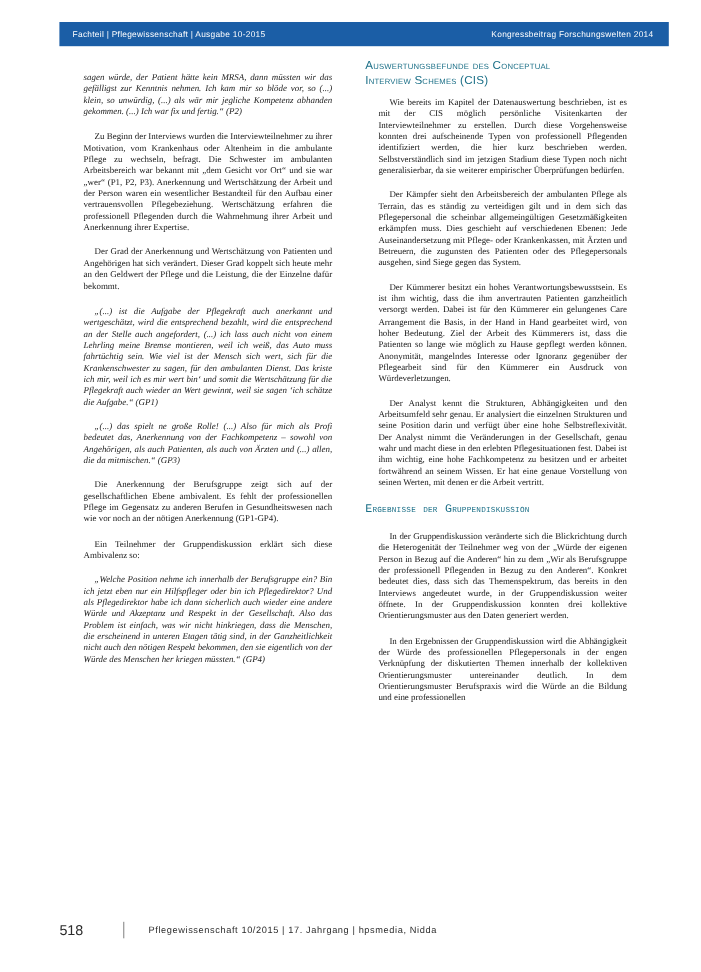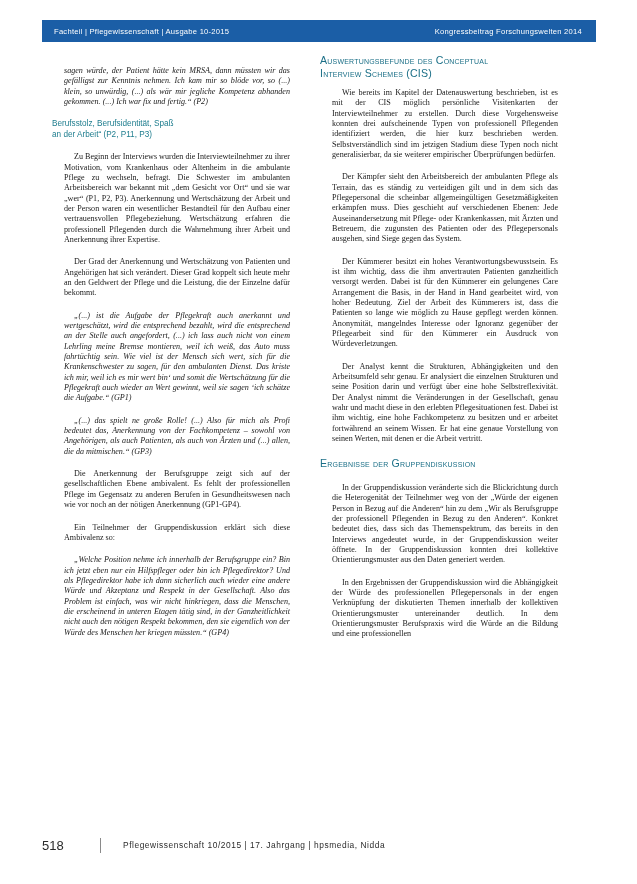--- a/index.html
+++ b/index.html
@@ -9,21 +9,21 @@
   }
   body {
     width: 637px;
     height: 884px;
     position: relative;
     font-family: "Liberation Serif", serif;
     overflow: hidden;
   }
   .page {
     position: absolute;
-    left: 0; top: 0;
+    left: 12px; top: 0;
     width: 559px;
     height: 884px;
     background: #ffffff;
   }
 
   
   .header-bar {
     position: absolute;
     left: 42px;
     top: 20px;
@@ -87,21 +87,21 @@
     color: #1b6f87;
     font-family: "Liberation Sans", sans-serif;
     font-size: 10.6px;
     line-height: 13.4px;
     font-weight: normal;
     font-variant: small-caps;
     letter-spacing: 0.2px;
     margin: 0 0 4px 0;
     text-align: left;
   }
-  .sectionhead.spaced { margin-top: 13px; }
+  .sectionhead.spaced { margin-top: 13px; font-family: Liberation Mono, monospace; }
 
   
   .footer {
     position: absolute;
     left: 42px;
     top: 836px;
     width: 554px;
     height: 18px;
     display: flex;
     align-items: center;
@@ -135,24 +135,20 @@
   <div class="header-bar">
     <span class="header-left">Fachteil | Pflegewissenschaft | Ausgabe 10-2015</span>
     <span class="header-right">Kongressbeitrag Forschungswelten 2014</span>
   </div>
 
   <div class="col col-left">
 
     <p class="quote-cont">sagen würde, der Patient hätte kein MRSA, dann müssten wir das gefälligst zur Kenntnis nehmen. Ich kam mir so blöde vor, so (...) klein, so unwürdig, (...) als wär mir jegliche Kompetenz abhanden gekommen. (...) Ich war fix und fertig.“ (P2)</p>
 
 
-    <div class="subhead">
-      <span>Berufsstolz, Berufsidentität, Spaß</span><br>
-      <span>an der Arbeit“ (P2, P11, P3)</span>
-    </div>
 
     <p>Zu Beginn der Interviews wurden die Interviewteilnehmer zu ihrer Motivation, vom Krankenhaus oder Altenheim in die ambulante Pflege zu wechseln, befragt. Die Schwester im ambulanten Arbeitsbereich war bekannt mit „dem Gesicht vor Ort“ und sie war „wer“ (P1, P2, P3). Anerkennung und Wertschätzung der Arbeit und der Person waren ein wesentlicher Bestandteil für den Aufbau einer vertrauensvollen Pflegebeziehung. Wertschätzung erfahren die professionell Pflegenden durch die Wahrnehmung ihrer Arbeit und Anerkennung ihrer Expertise.</p>
 
     <p class="gap">Der Grad der Anerkennung und Wertschätzung von Patienten und Angehörigen hat sich verändert. Dieser Grad koppelt sich heute mehr an den Geldwert der Pflege und die Leistung, die der Einzelne dafür bekommt.</p>
 
     <p class="gap quote">„(...) ist die Aufgabe der Pflegekraft auch anerkannt und wertgeschätzt, wird die entsprechend bezahlt, wird die entsprechend an der Stelle auch angefordert, (...) ich lass auch nicht von einem Lehrling meine Bremse montieren, weil ich weiß, das Auto muss fahrtüchtig sein. Wie viel ist der Mensch sich wert, sich für die Krankenschwester zu sagen, für den ambulanten Dienst. Das kriste ich mir, weil ich es mir wert bin‘ und somit die Wertschätzung für die Pflegekraft auch wieder an Wert gewinnt, weil sie sagen ‘ich schätze die Aufgabe.“ (GP1)</p>
 
     <p class="gap quote">„(...) das spielt ne große Rolle! (...) Also für mich als Profi bedeutet das, Anerkennung von der Fachkompetenz – sowohl von Angehörigen, als auch Patienten, als auch von Ärzten und (...) allen, die da mitmischen.“ (GP3)</p>
 
     <p class="gap">Die Anerkennung der Berufsgruppe zeigt sich auf der gesellschaftlichen Ebene ambivalent. Es fehlt der professionellen Pflege im Gegensatz zu anderen Berufen in Gesundheitswesen nach wie vor noch an der nötigen Anerkennung (GP1-GP4).</p>

